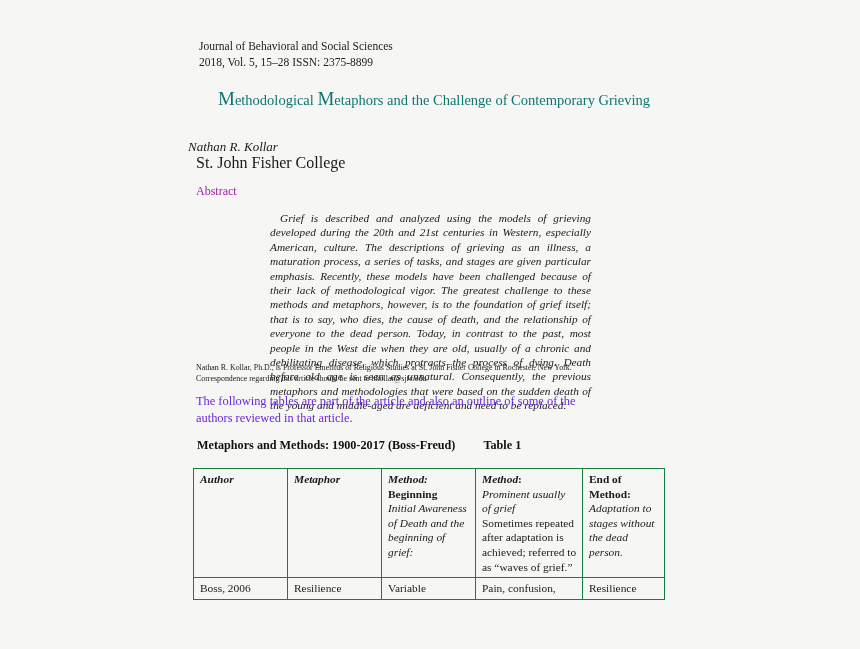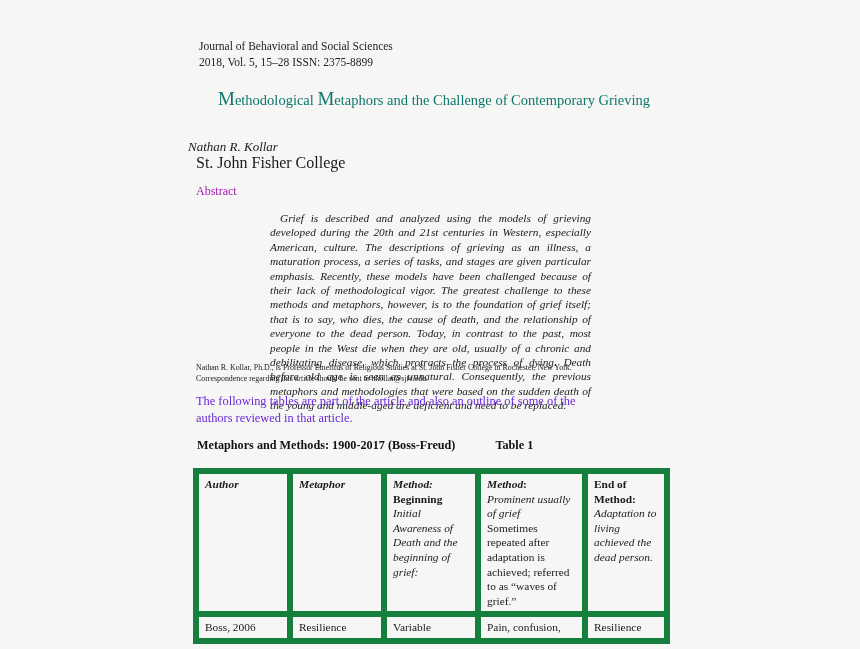--- a/index.html
+++ b/index.html
@@ -102,36 +102,36 @@
     position: absolute;
     left: 197px;
     top: 438px;
     font-weight: bold;
     font-size: 12.2px;
     color: #111;
     white-space: nowrap;
   }
   .table-caption .tablenum {
     display: inline-block;
-    margin-left: 40px;
+    margin-left: 28px;
   }
 
   .data-table {
     position: absolute;
     left: 193px;
     top: 468px;
     width: 471px;
     border-collapse: collapse;
     table-layout: fixed;
     font-size: 11.4px;
     color: #1a1a1a;
     background: #f6f6f5;
   }
   .data-table td {
-    border: 6px solid #15803d;
+    border: 1px solid #15803d;
     vertical-align: top;
     padding: 3px 5px 3px 6px;
     line-height: 14.6px;
   }
   .col-author  { width: 94px; }
   .col-metaphor{ width: 94px; }
   .col-begin   { width: 94px; }
   .col-prom    { width: 107px; }
   .col-end     { width: 82px; }
 
@@ -191,21 +191,21 @@
           <span class="cellline it">Initial Awareness of Death and the beginning of grief:</span>
         </td>
         <td>
           <span class="cellline"><span class="hdr-it">Method</span><span class="up bd">:</span></span>
           <span class="cellline it">Prominent usually of grief</span>
           <span class="cellline up">Sometimes repeated after adaptation is achieved; referred to as “waves of grief.”</span>
         </td>
         <td>
           <span class="cellline bd">End of</span>
           <span class="cellline"><span class="bd">Method</span><span class="bd">:</span></span>
-          <span class="cellline it">Adaptation to living achieved the dead person.</span>
+          <span class="cellline it">Adaptation to stages without the dead person.</span>
         </td>
       </tr>
       <tr>
         <td>Boss, 2006</td>
         <td>Resilience</td>
         <td>Variable</td>
         <td>Pain, confusion,</td>
         <td>Resilience</td>
       </tr>
     </tbody>

